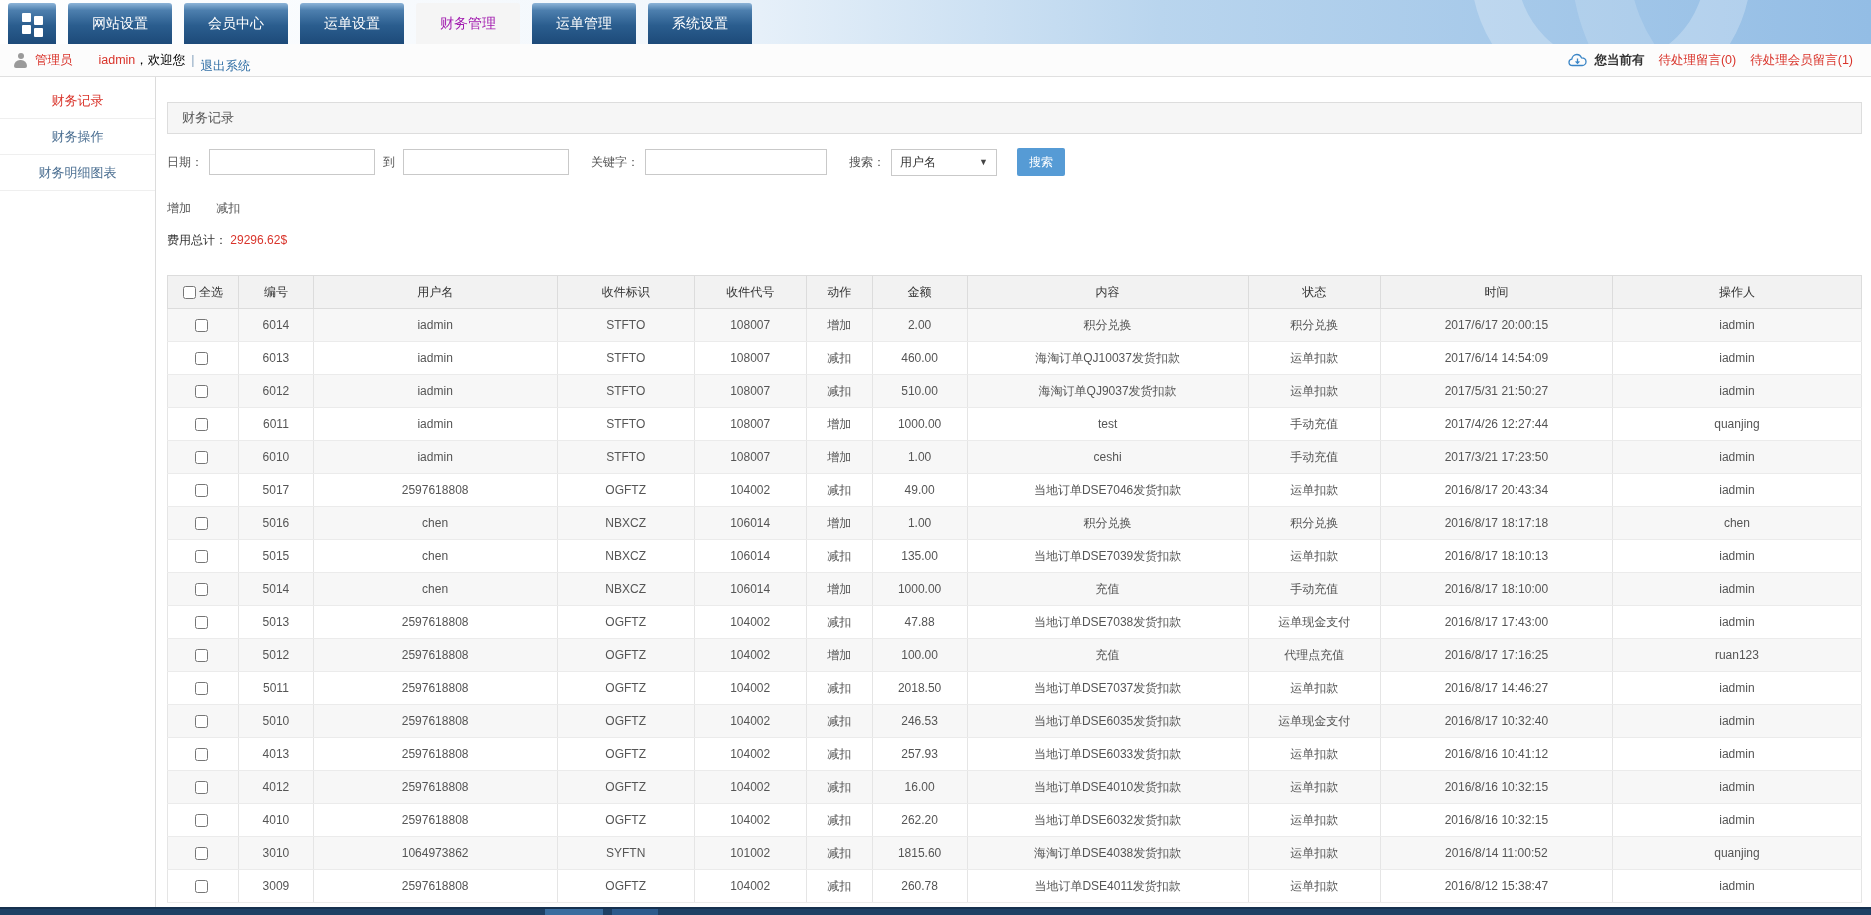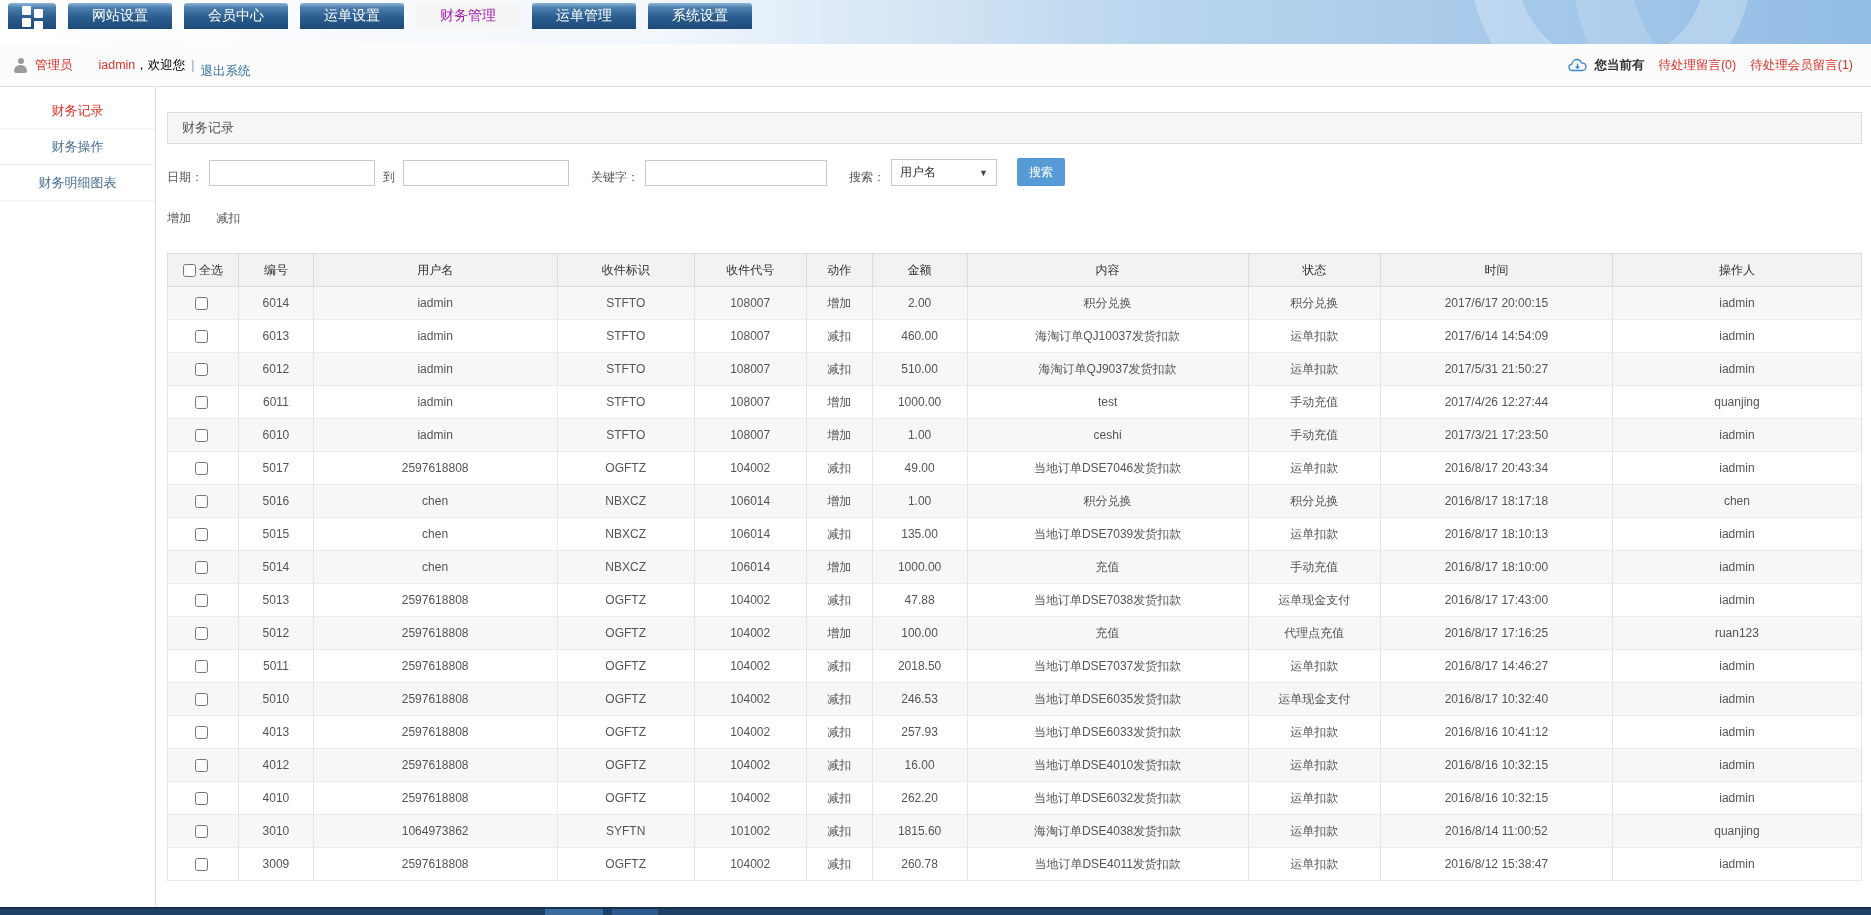--- a/index.html
+++ b/index.html
@@ -7,33 +7,33 @@
     font-family:"Liberation Sans","DejaVu Sans",sans-serif; }
 
   
   .nav { position:relative; height:44px; overflow:hidden;
     background:linear-gradient(90deg,#ffffff 0%,#f2f7fc 35%,#b9d5ee 62%,#93bde5 100%); }
   .arc1 { position:absolute; width:280px; height:280px; border:46px solid rgba(255,255,255,0.25);
     border-radius:50%; right:120px; top:-170px; }
   .arc2 { position:absolute; width:420px; height:420px; border:58px solid rgba(255,255,255,0.16);
     border-radius:50%; right:-120px; top:-250px; }
   .tabs { position:absolute; left:8px; top:3px; height:41px; display:flex; }
-  .tab, .grid-tab { height:26px; margin-right:12px; border-radius:3px 3px 0 0;
+  .tab, .grid-tab { height:41px; margin-right:12px; border-radius:3px 3px 0 0;
     background:linear-gradient(180deg,#8db4d8 0%,#4d7fae 18%,#2a5d8e 55%,#1d4a79 100%);
     color:#fff; font-size:14px; display:flex; align-items:center; justify-content:center;
     cursor:pointer; }
   .tab { width:104px; }
   .grid-tab { width:48px; }
   .tab.active { background:#f5f5f5; color:#a21caf; }
   .grid-icon { display:grid; grid-template-columns:9px 9px; grid-gap:3px; }
   .grid-icon span { width:9px; height:9px; background:#fff; border-radius:1px; }
   .grid-icon span:nth-child(2), .grid-icon span:nth-child(4) { transform:translateY(3px); }
 
   
-  .userbar { height:43px; background:#fcfcfc; border-bottom:1px solid #e0e0e0;
+  .userbar { height:33px; background:#fcfcfc; border-bottom:1px solid #e0e0e0;
     display:flex; align-items:center; justify-content:space-between; padding:0 14px;
     font-size:12.5px; }
   .ub-left, .ub-right { display:flex; align-items:center; }
   .red { color:#d9342b; }
   .blue { color:#2e6da4; }
   .person-icon { width:13px; height:15px; margin-right:8px; position:relative; }
   .person-icon::before { content:""; position:absolute; left:3.5px; top:0; width:6px; height:6px;
     border-radius:50%; background:#9a9a9a; }
   .person-icon::after { content:""; position:absolute; left:0; top:7px; width:13px; height:8px;
     border-radius:6px 6px 2px 2px; background:#9a9a9a; }
@@ -49,21 +49,21 @@
   .content { display:flex; height:832px; }
   .sidebar { width:156px; border-right:1px solid #dcdcdc; padding-top:6px; flex-shrink:0; }
   .side-item { height:36px; line-height:36px; text-align:center; font-size:13px;
     color:#4a6e91; border-bottom:1px solid #efefef; cursor:pointer; }
   .side-item.active { color:#d9342b; }
   .main { flex:1; padding:25px 9px 0 11px; }
 
   .panel-header { height:32px; line-height:30px; background:#f6f6f6; border:1px solid #dddddd;
     color:#555; font-size:13px; padding-left:14px; }
 
-  .search-row { margin-top:14px; display:flex; align-items:flex-end; font-size:12px; color:#555; }
+  .search-row { margin-top:14px; display:flex; align-items:center; font-size:12px; color:#555; }
   .search-row label { margin-right:6px; }
   .inp { height:26px; border:1px solid #c9c9c9; background:#fff; padding:0 6px; font-size:12px; }
   .inp.date { width:166px; }
   .inp.keyword { width:182px; }
   .to-label { margin:0 8px; }
   .kw-label { margin-left:22px; }
   .search-label { margin-left:22px; }
   .selectbox { width:106px; height:27px; border:1px solid #c9c9c9; background:#fff;
     display:flex; align-items:center; justify-content:space-between; padding:0 8px;
     color:#333; cursor:pointer; }
@@ -160,20 +160,24 @@
         <span class="caret">▼</span>
       </div>
       <button class="search-btn">搜索</button>
     </div>
 
     <div class="quick-actions">
       <span>增加</span>
       <span>减扣</span>
     </div>
 
+    <div class="total-row">
+      <span>费用总计：</span>
+      <span class="val">29296.62$</span>
+    </div>
 
     <table>
       <colgroup>
         <col style="width:4.2%">
           <col style="width:4.4%">
           <col style="width:14.4%">
         <col style="width:8.1%">
           <col style="width:6.6%">
           <col style="width:3.9%">
         <col style="width:5.6%">

